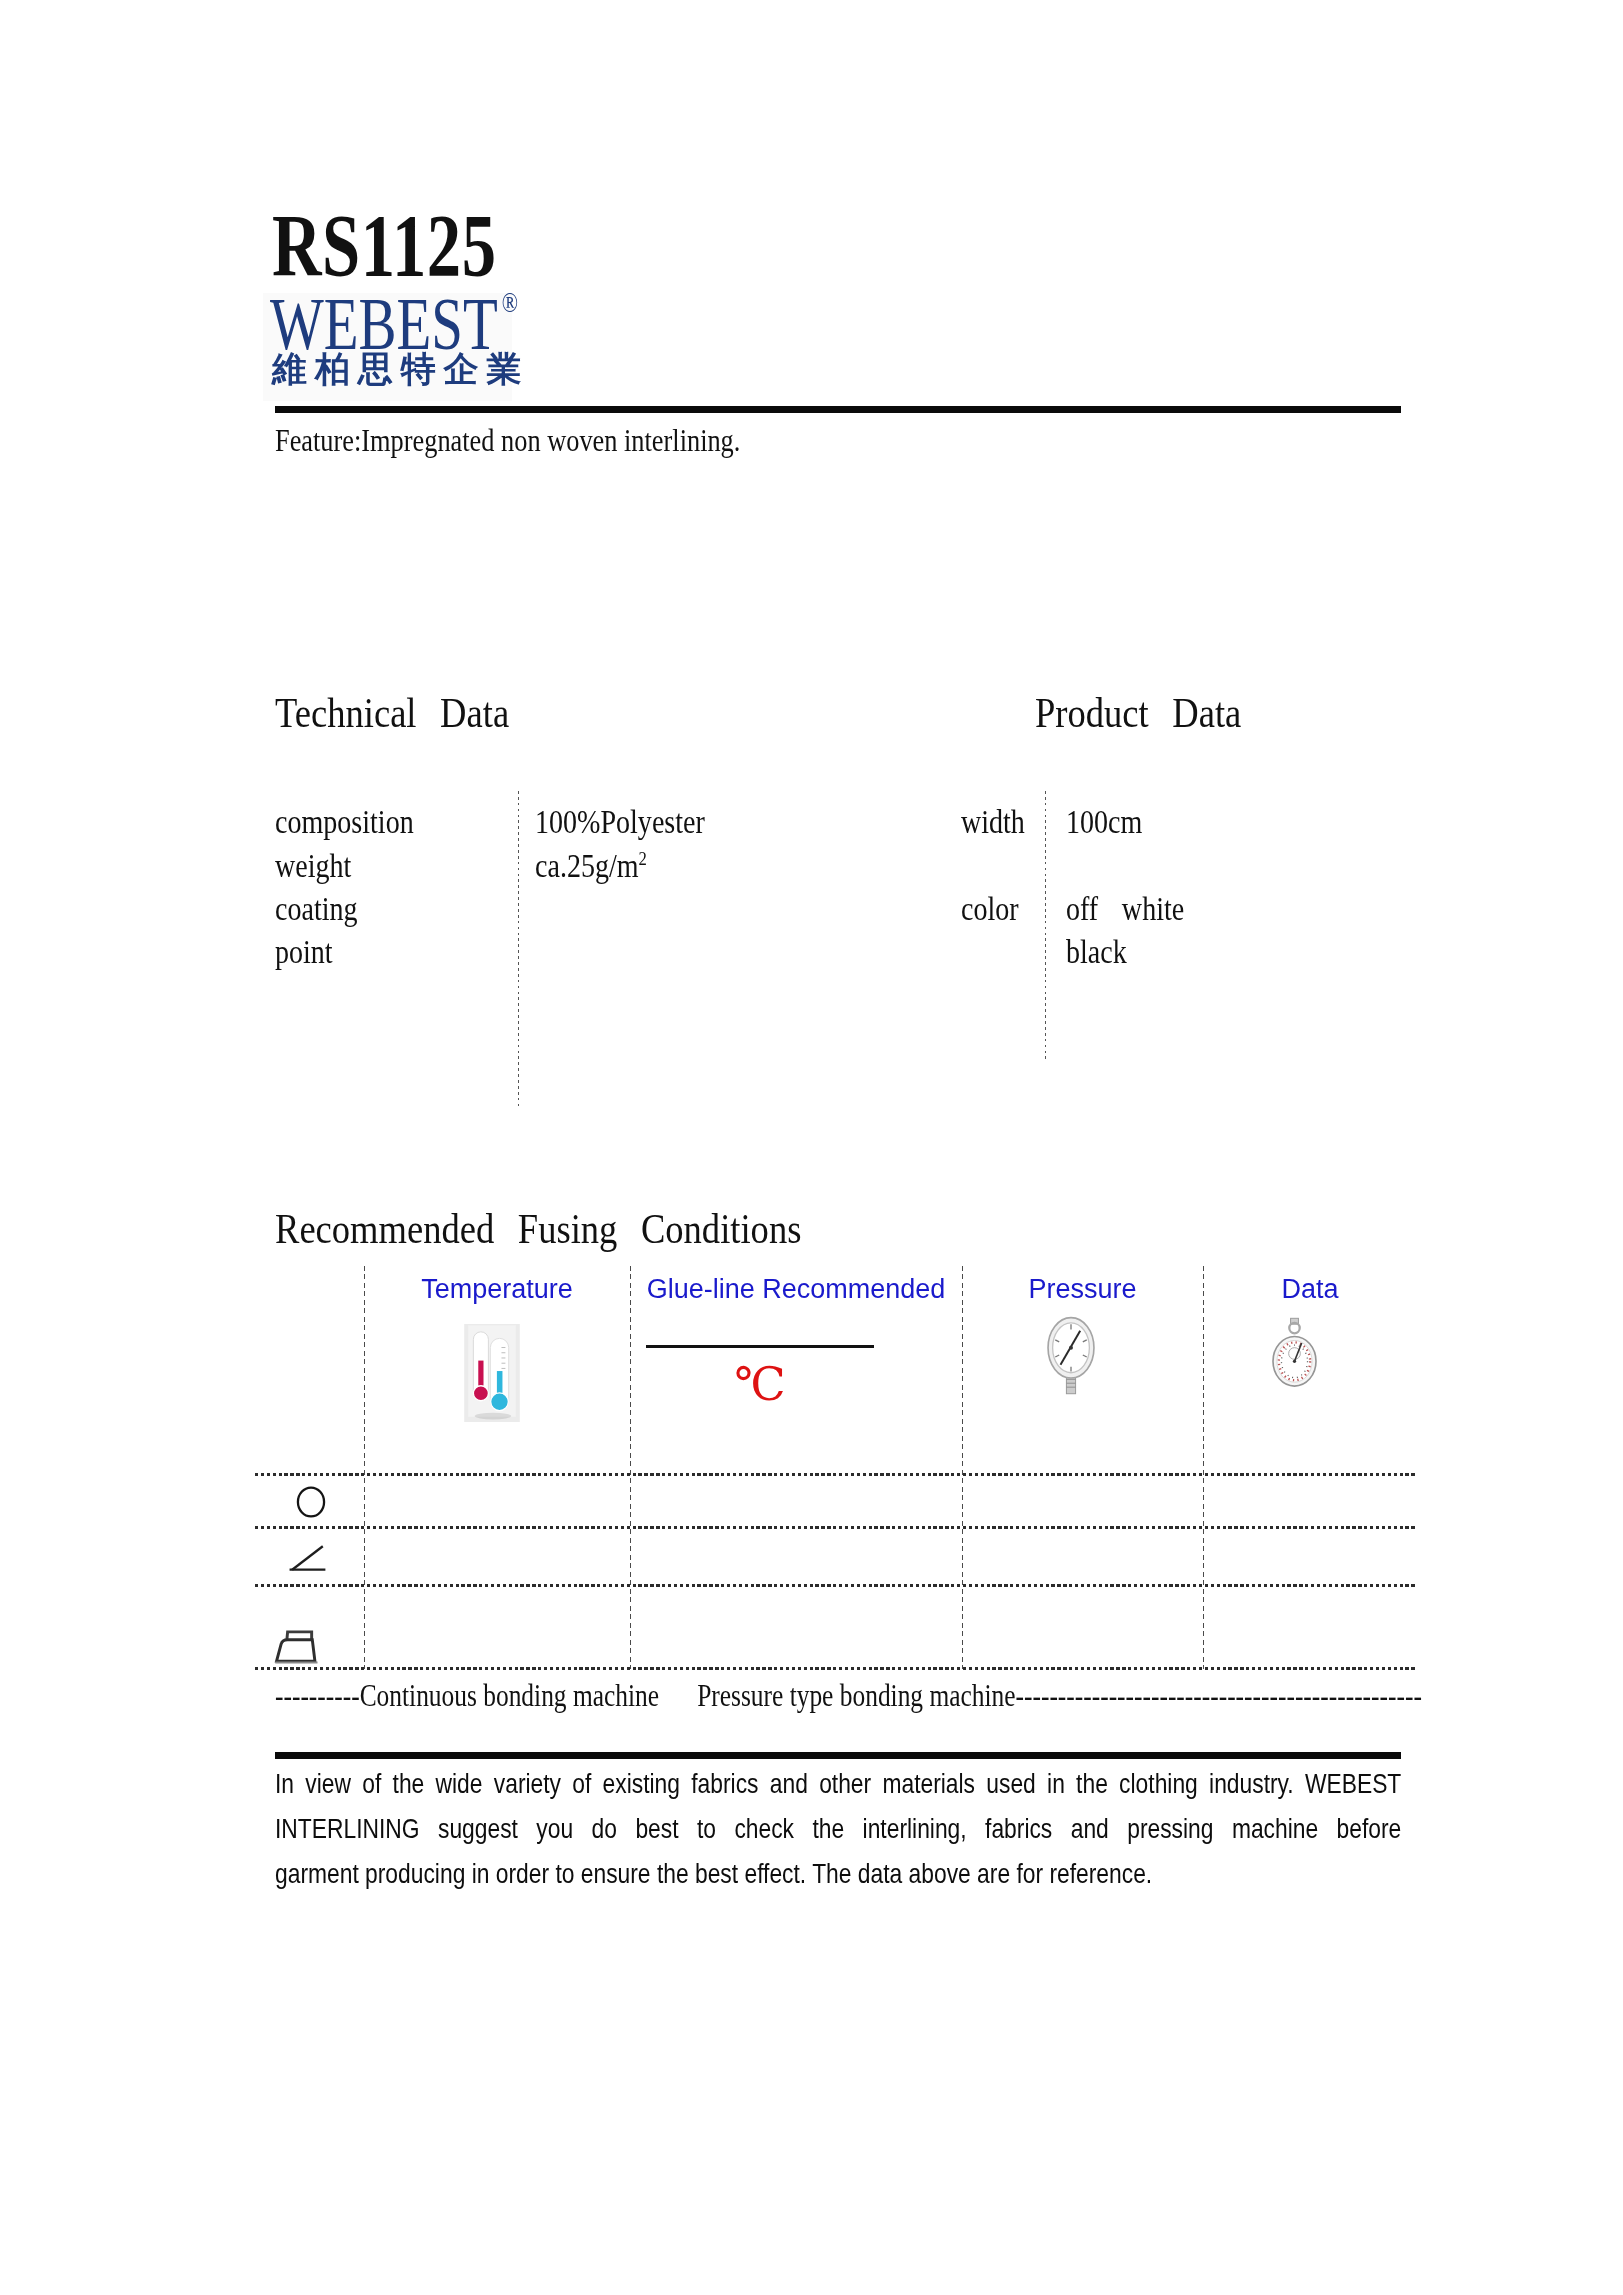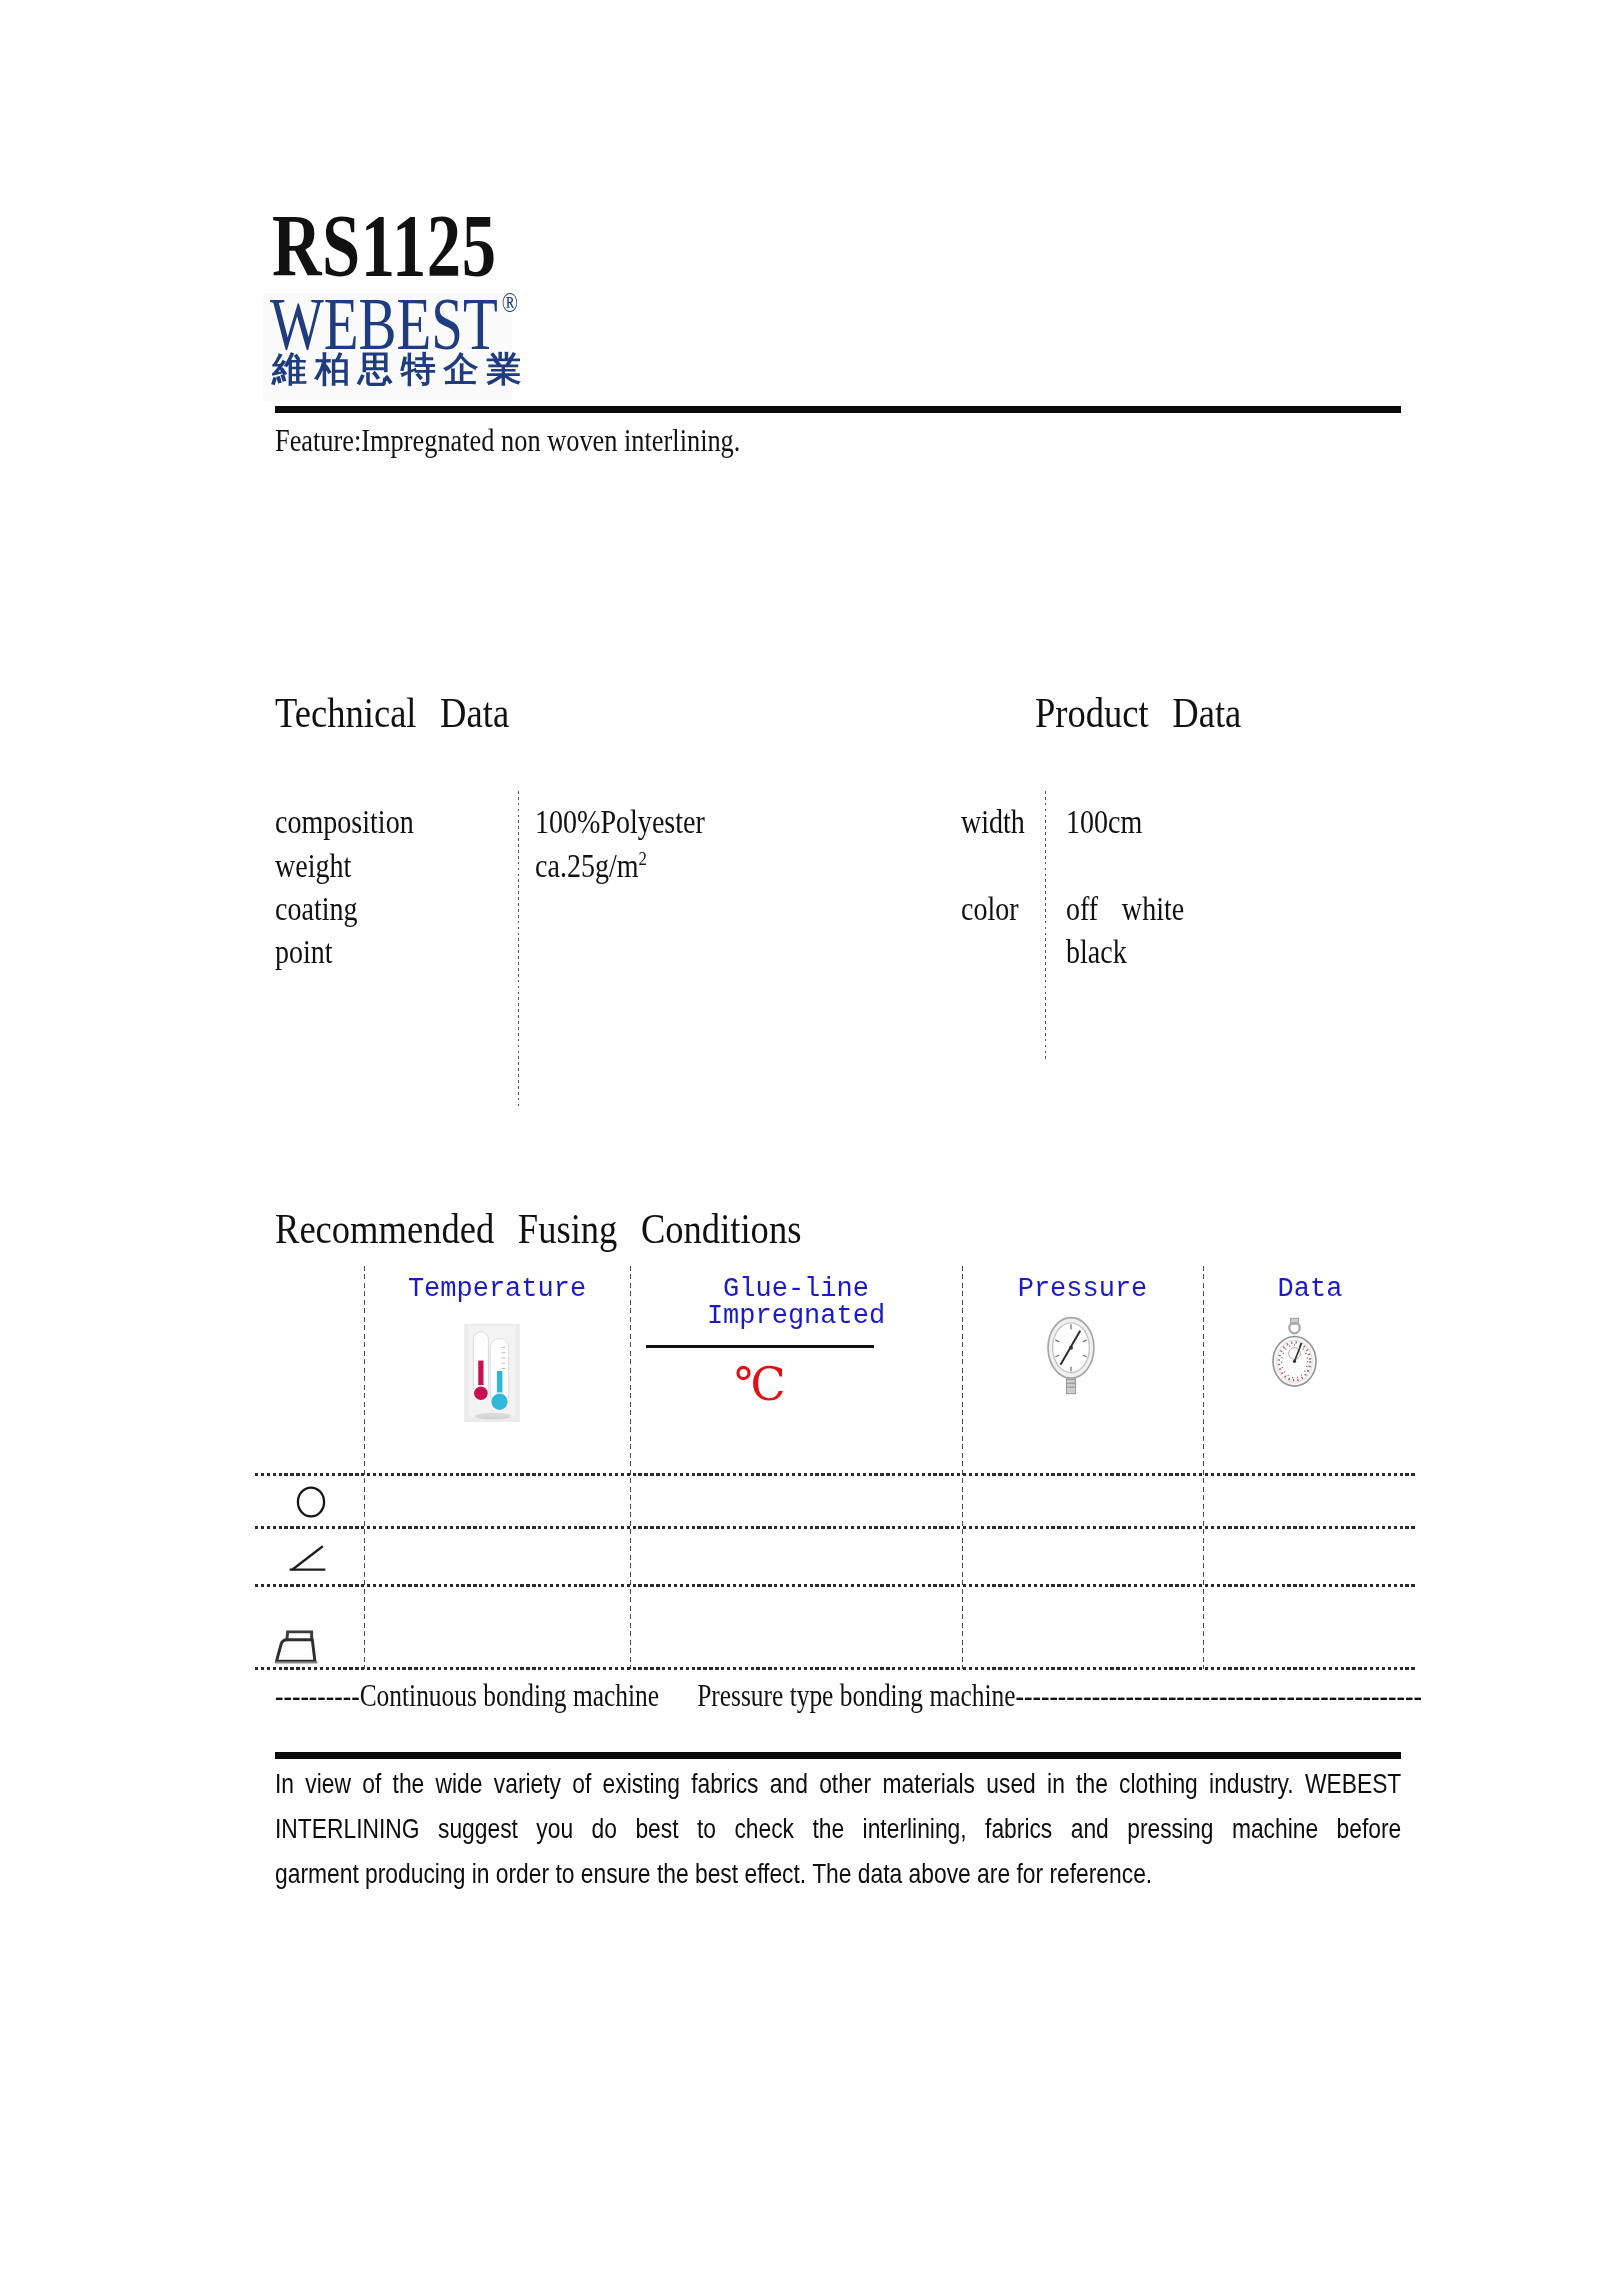--- a/index.html
+++ b/index.html
@@ -36,21 +36,21 @@
   .sup{font-size:19.6px;position:relative;top:-11.8px;}
   .wgap{word-spacing:19.6px;}
   
   .fuse-title{left:275px;top:1207px;}
   #fuse-table{left:255px;top:1265px;width:1162px;height:407px;}
   .vdash{position:absolute;top:1.3px;height:403px;width:1.3px;
     background:repeating-linear-gradient(180deg,#4a4a4a 0 4.6px,transparent 4.6px 8.5px);}
   .hdot{position:absolute;left:0;width:1162px;height:2.6px;
     background:repeating-linear-gradient(90deg,#2b2b2b 0 3.3px,transparent 3.3px 5.9px);}
   .fuse-head{position:absolute;top:10.5px;text-align:center;
-    font-family:Liberation Mono, monospace;
+    font-family:Liberation Sans, sans-serif;
     font-size:27px;line-height:1;color:#1a1acc;}
   .glue-underline{position:absolute;left:391px;top:80px;width:228px;height:2.6px;background:#111;}
   .celsius{position:absolute;left:391px;top:97px;width:228px;text-align:center;
     font-size:46px;line-height:1;color:#de1212;}
   .rowsym{position:absolute;}
   .machine-line{left:275px;top:1680px;font-size:31px;line-height:1;
     transform:scaleX(0.82);transform-origin:0 0;white-space:pre;}
   
   .rule2{left:275px;top:1752px;width:1126px;height:6.5px;}
   .disclaimer{left:275px;top:1761px;width:1357px;
@@ -100,21 +100,21 @@
     <div class="vdash" style="left:375px;"></div>
     <div class="vdash" style="left:707px;"></div>
     <div class="vdash" style="left:948px;"></div>
 
     <div class="hdot" style="top:208px;"></div>
     <div class="hdot" style="top:261px;"></div>
     <div class="hdot" style="top:319px;"></div>
     <div class="hdot" style="top:402px;"></div>
 
     <div class="fuse-head" style="left:109px;width:266px;">Temperature</div>
-    <div class="fuse-head" style="left:375px;width:332px;">Glue-line Impregnated</div>
+    <div class="fuse-head" style="left:375px;width:332px;">Glue-line Recommended</div>
     <div class="fuse-head" style="left:707px;width:241px;">Pressure</div>
     <div class="fuse-head" style="left:948px;width:214px;">Data</div>
 
     <svg class="rowsym" style="left:209px;top:59px;" width="56" height="98" viewBox="0 0 85 150">
       <rect x="0" y="0" width="85" height="150" fill="#ebebeb"></rect>
       <rect x="6" y="2" width="73" height="140" fill="#f3f3f3"></rect>
       <ellipse cx="44" cy="141" rx="28" ry="5" fill="#000000" opacity="0.10"></ellipse>
       <rect x="14" y="12" width="23" height="102" rx="11.5" fill="#ffffff" stroke="#d9d9d9" stroke-width="1.5"></rect>
       <rect x="21.5" y="56" width="8" height="48" fill="#c81050"></rect>
       <circle cx="25.5" cy="106" r="11.5" fill="#c81050" stroke="#ffffff" stroke-width="2"></circle>

